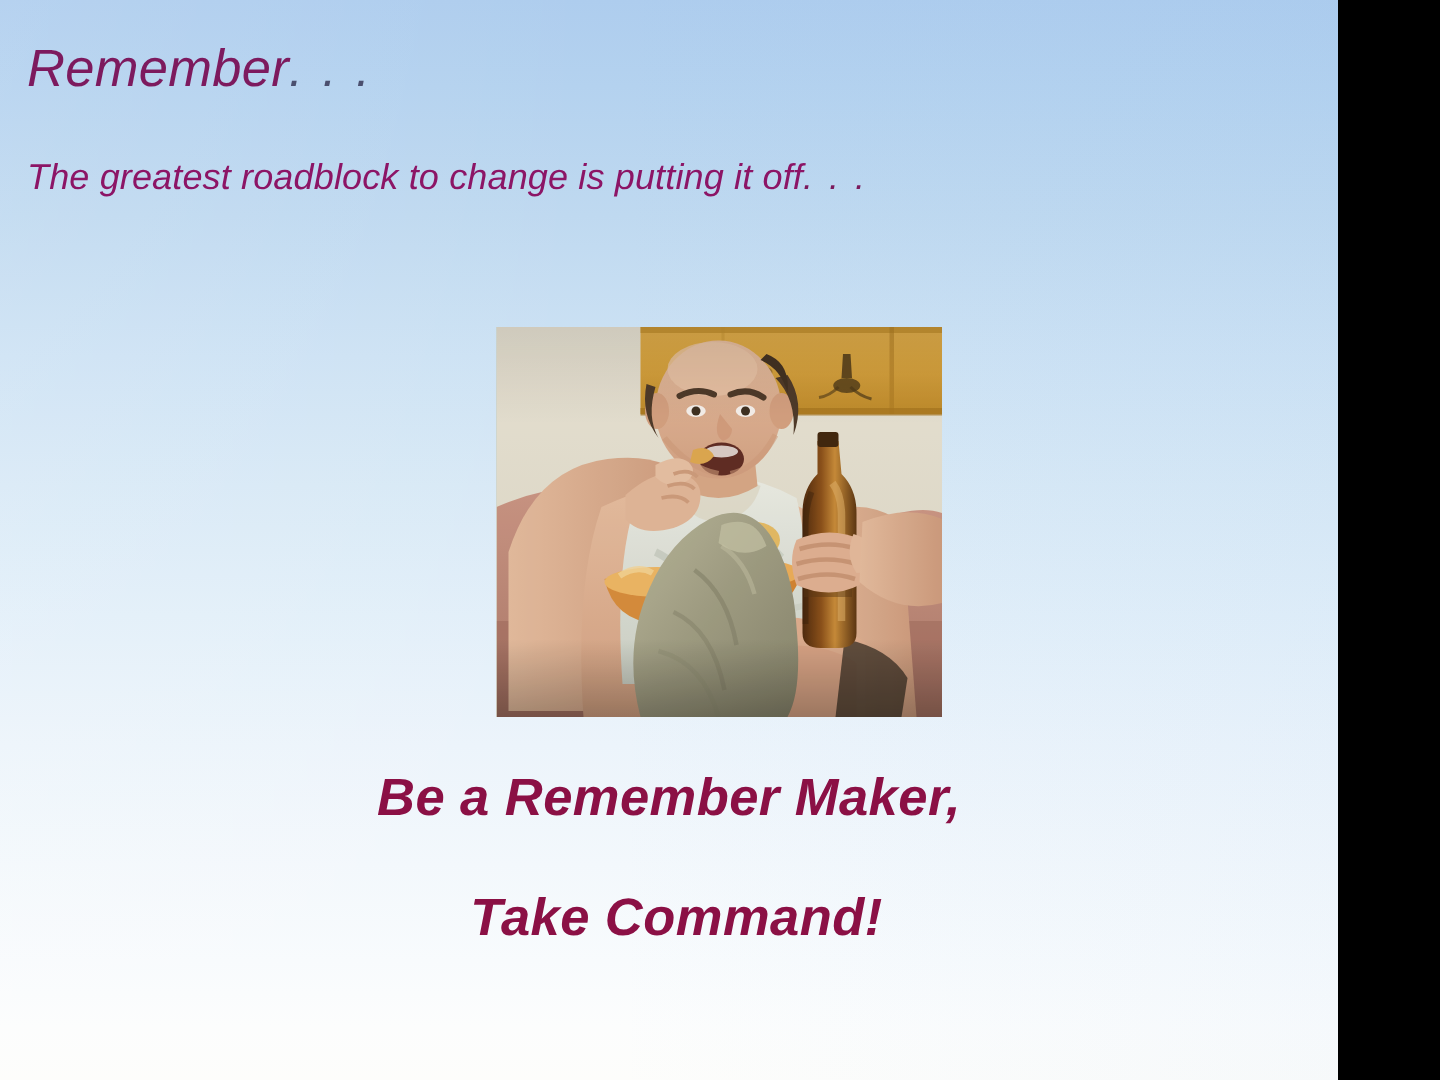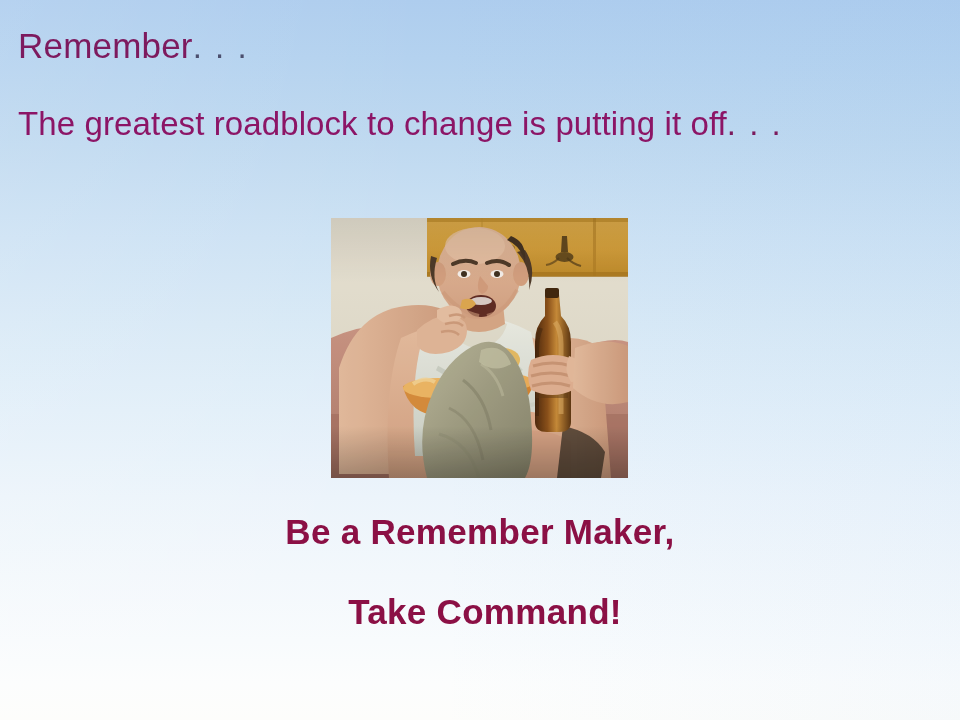--- a/index.html
+++ b/index.html
@@ -2,36 +2,37 @@
 <html><head>
 <meta charset="utf-8">
 <style>
   html, body {
     margin: 0;
     padding: 0;
     background: #000;
   }
   #slide {
     position: relative;
-    width: 960px;
+    width: 892px;
     height: 720px;
     overflow: hidden;
     background: linear-gradient(to bottom,
         #aecdee 0%,
         #b4d2ef 8%,
         #bfd9f0 20%,
         #cde2f4 33%,
         #d8e9f6 45%,
         #e2eff9 57%,
         #ecf4fb 69%,
         #f3f8fc 80%,
         #f8fbfd 89%,
         #fcfdfd 95%,
         #fdfdfb 100%);
     font-family: "Liberation Sans", sans-serif;
+    font-style: italic;
     -webkit-font-smoothing: antialiased;
   }
   
   #slide::before {
     content: "";
     position: absolute;
     inset: 0;
     background: linear-gradient(to right, rgba(255,255,255,0.10) 0%, rgba(255,255,255,0.0) 45%, rgba(120,175,235,0.05) 100%);
     pointer-events: none;
   }
@@ -51,21 +52,21 @@
   }
   #line-remember .dots {
     color: #4b4f6e;
     font-size: 33px;
     letter-spacing: 2px;
   }
 
   #line-roadblock {
     left: 18px;
     top: 107px;
-    font-size: 33px;
+    font-size: 24px;
     color: #8c1566;
     letter-spacing: 0.1px;
   }
   #line-roadblock .dots {
     color: #7b1a5c;
     letter-spacing: 2px;
   }
 
   #line-decision {
     left: 0;

